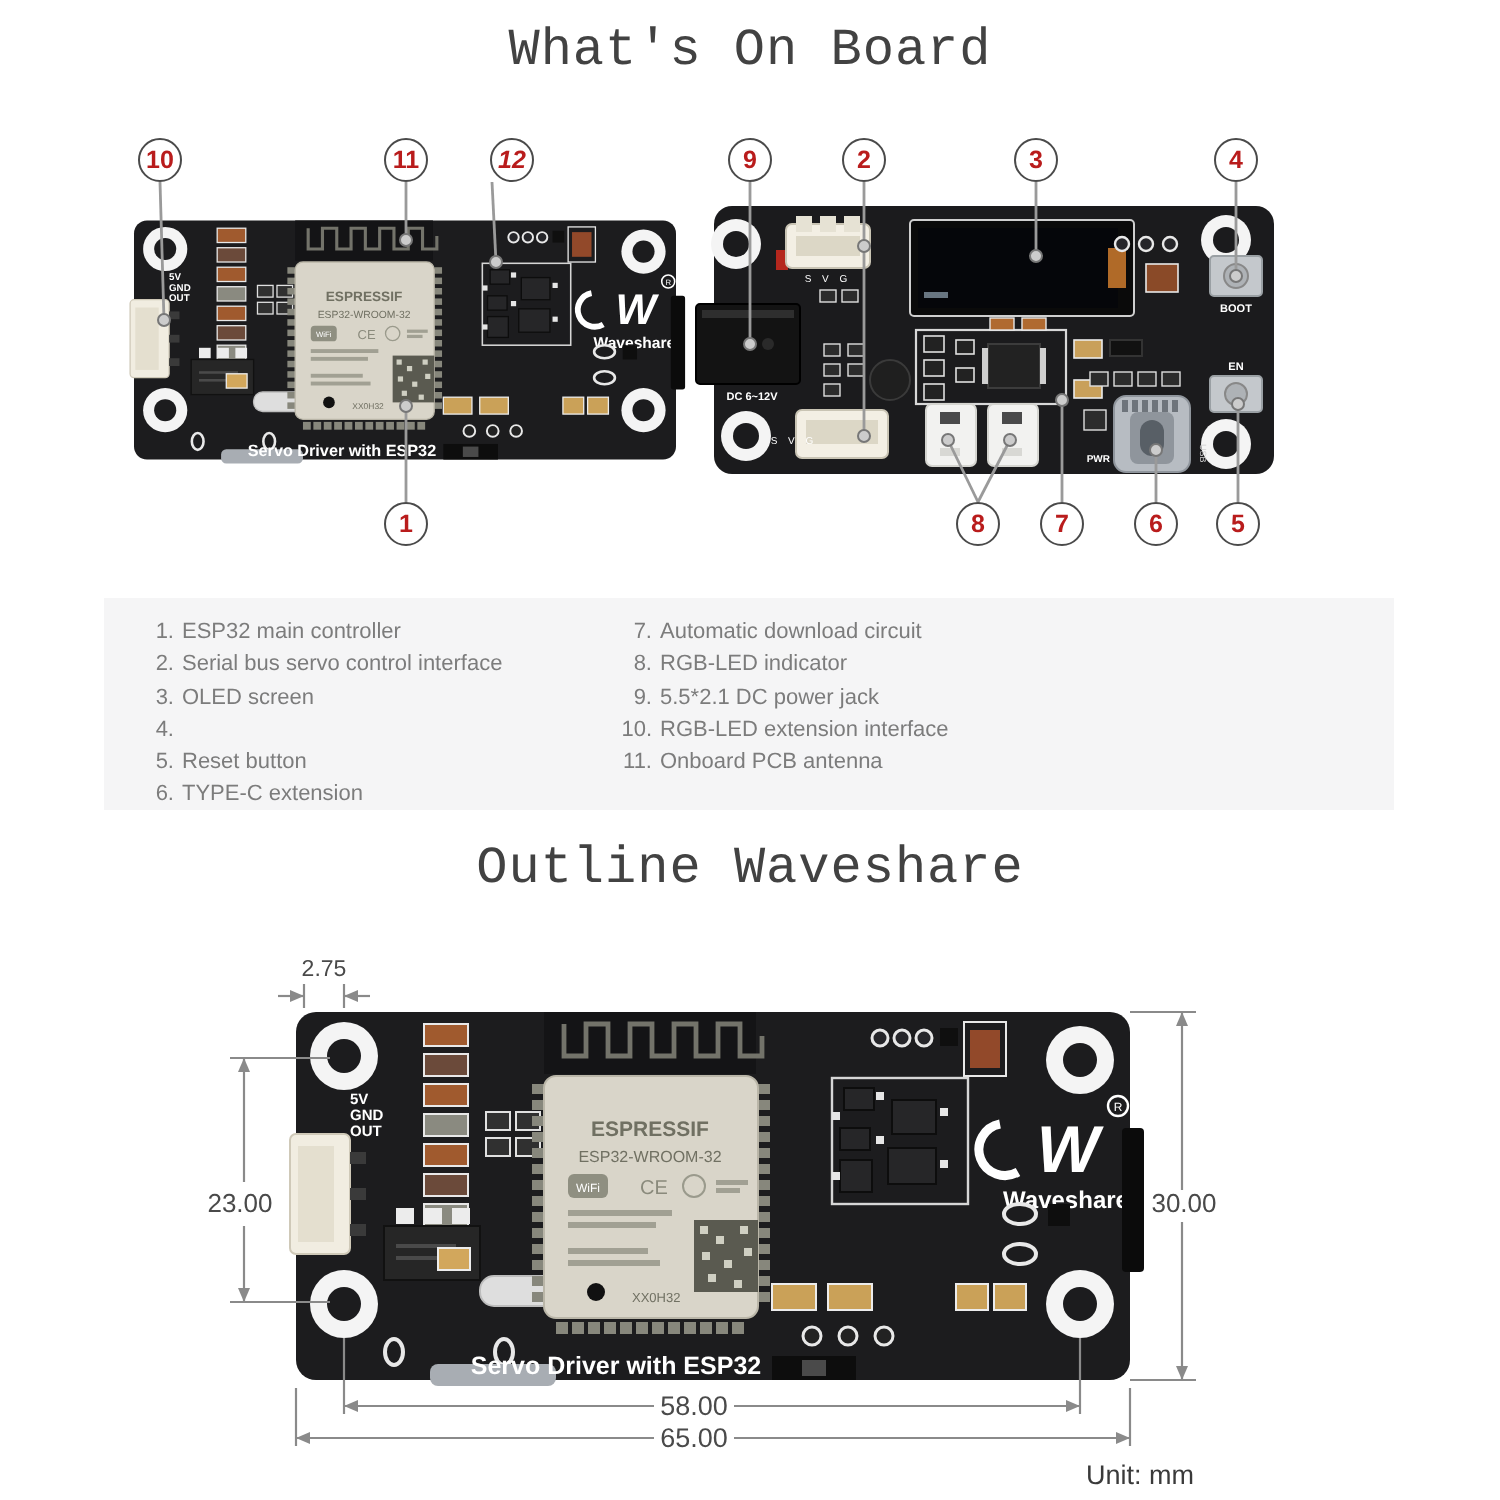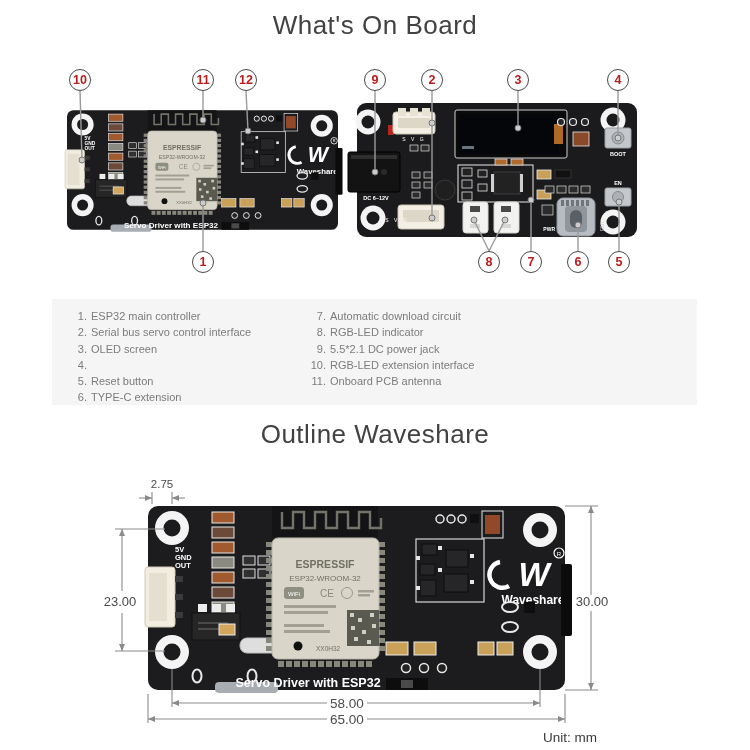--- a/index.html
+++ b/index.html
@@ -1,19 +1,19 @@
 <!DOCTYPE html>
 <html><head>
 <meta charset="utf-8">
 <style>
   html,body{margin:0;padding:0;background:#fff;}
   body{width:750px;height:750px;font-family:"Liberation Sans",sans-serif;}
   #canvas{position:relative;width:750px;height:750px;background:#fff;overflow:hidden;}
   .section-title{position:absolute;left:0;width:750px;text-align:center;
-    font-size:26px;color:#424242;letter-spacing:.5px;font-weight:400;}
+    font-size:26px;color:#424242;letter-spacing:.5px;font-weight:400;font-family:Liberation Mono, monospace;}
   #title-board{top:10px;}
   #title-outline{top:419px;}
   svg{font-family:"Liberation Sans",sans-serif;}
   .board-svg{position:absolute;overflow:visible;}
   #board-front-small{left:67px;top:110px;width:271px;height:120px;}
   #board-back{left:348px;top:100px;width:292px;height:140px;}
   #callout-overlay{position:absolute;left:0;top:60px;width:750px;height:235px;overflow:visible;z-index:5;}
   .callout{position:absolute;width:22px;height:22px;border:1.4px solid #4a4a4a;border-radius:50%;
     background:#fff;color:#b91c1c;font-size:12.5px;font-weight:600;line-height:20px;
     text-align:center;z-index:6;box-sizing:border-box;}
@@ -381,21 +381,21 @@
       <circle cx="474" cy="160" r="3"></circle>
         <circle cx="505" cy="160" r="3"></circle>
         <circle cx="531" cy="140" r="3"></circle>
       <circle cx="578" cy="165" r="3"></circle>
         <circle cx="619" cy="142" r="3"></circle>
     </g>
   </svg>
 
   <div class="callout" style="left:69px;top:69px;">10</div>
   <div class="callout" style="left:192px;top:69px;">11</div>
-  <div class="callout" style="left:235px;top:69px;">12</div>
+  <div class="callout" style="left:245px;top:69px;font-style:italic;">12</div>
   <div class="callout" style="left:364px;top:69px;">9</div>
   <div class="callout" style="left:421px;top:69px;">2</div>
   <div class="callout" style="left:507px;top:69px;">3</div>
   <div class="callout" style="left:607px;top:69px;">4</div>
   <div class="callout" style="left:192px;top:251px;">1</div>
   <div class="callout" style="left:478px;top:251px;">8</div>
   <div class="callout" style="left:520px;top:251px;">7</div>
   <div class="callout" style="left:567px;top:251px;">6</div>
   <div class="callout" style="left:608px;top:251px;">5</div>
 

